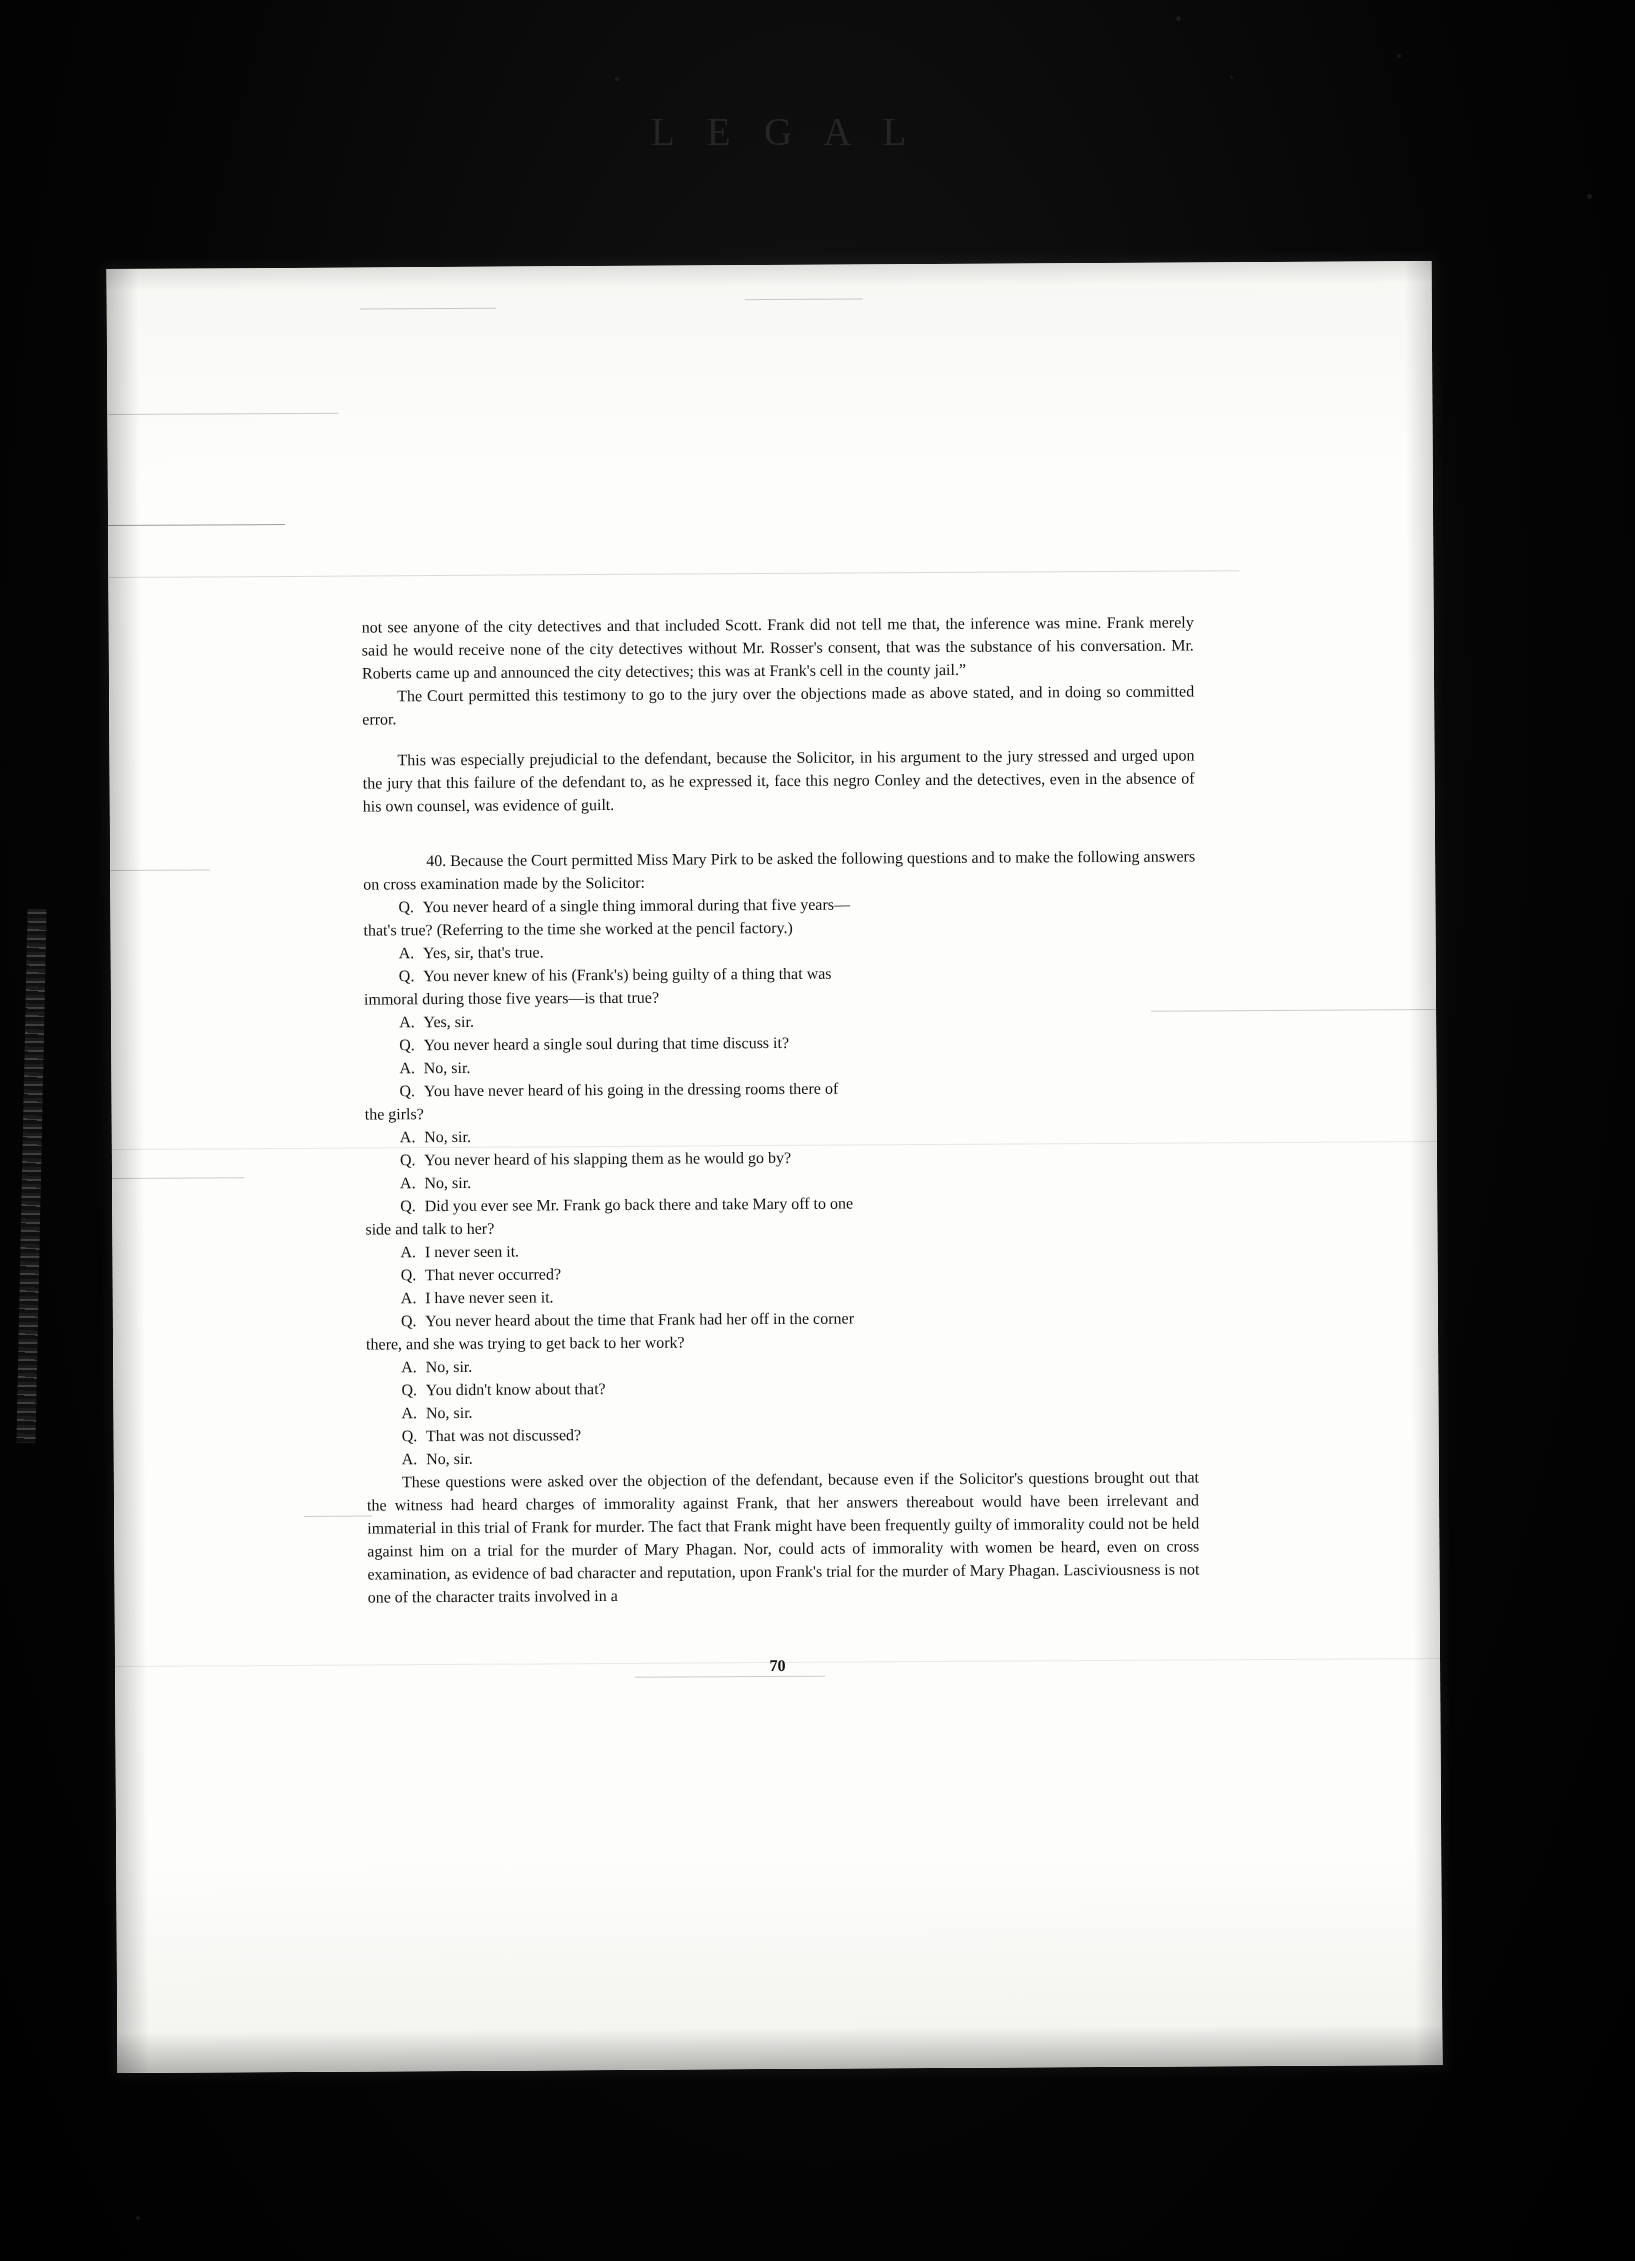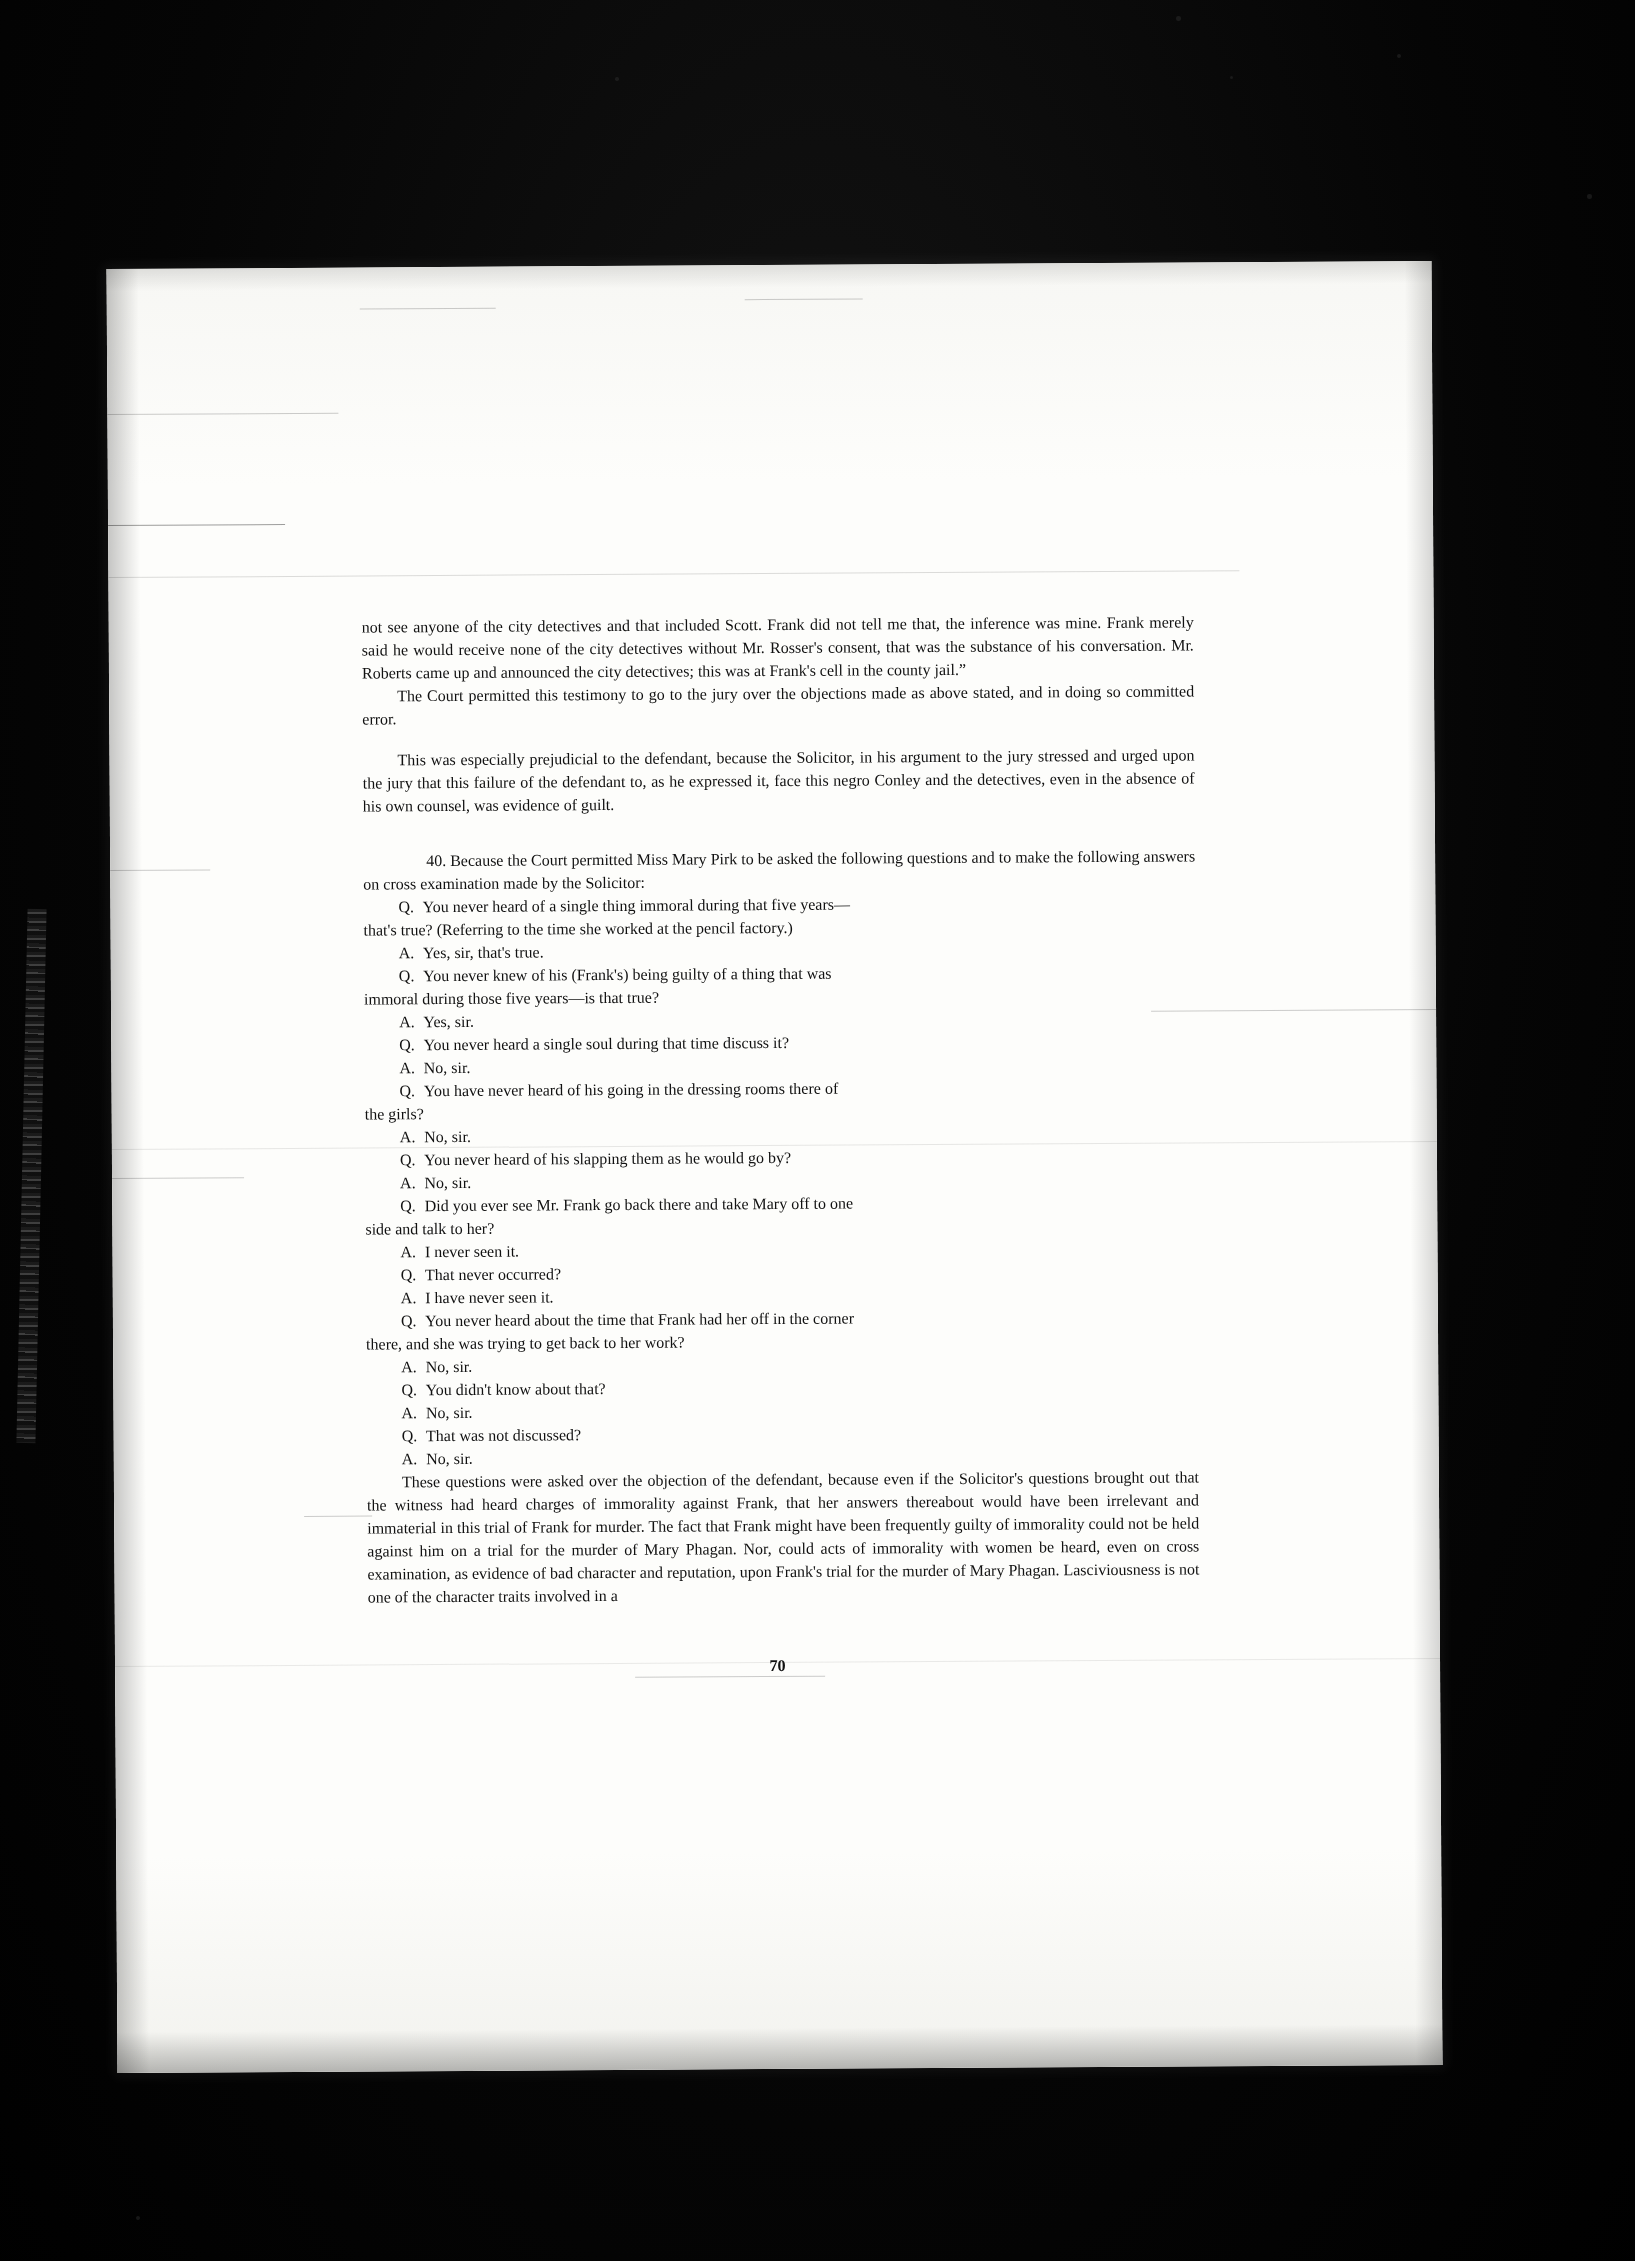--- a/index.html
+++ b/index.html
@@ -170,20 +170,21 @@
 <body>
 
 <div class="backdrop">
   <div class="speck" style="left:1176px;top:16.3px;width:4.5px;height:4.5px;"></div>
   <div class="speck" style="left:1397px;top:54px;width:4.1px;height:4.1px;"></div>
   <div class="speck" style="left:615px;top:77px;width:3.6px;height:3.6px;"></div>
   <div class="speck" style="left:1587px;top:194px;width:4.5px;height:4.5px;"></div>
   <div class="speck" style="left:1230px;top:76px;width:3.2px;height:3.2px;"></div>
   <div class="speck" style="left:136px;top:2216px;width:4.1px;height:4.1px;"></div>
 
+  <div class="ghost-title">L E G A L</div>
 
   <div class="filmstrip"></div>
 
   <div class="blot" style="left:1375px;top:418px;width:23.5px;height:27px;"></div>
   <div class="blot" style="left:1377px;top:1221px;width:21px;height:24.4px;"></div>
   <div class="blot dark" style="left:1370px;top:1951px;width:27px;height:33px;"></div>
 
   <div class="bottom-smudge"></div>
 </div>
 

